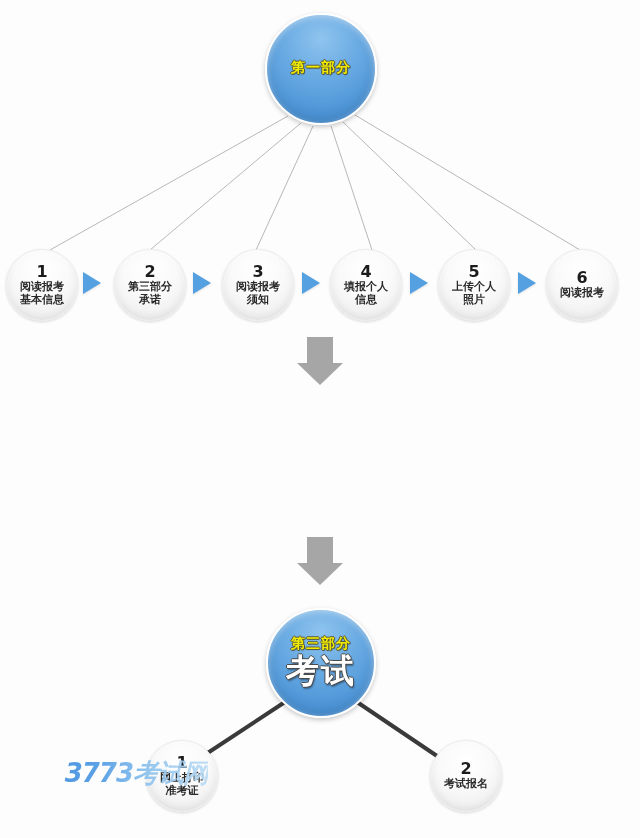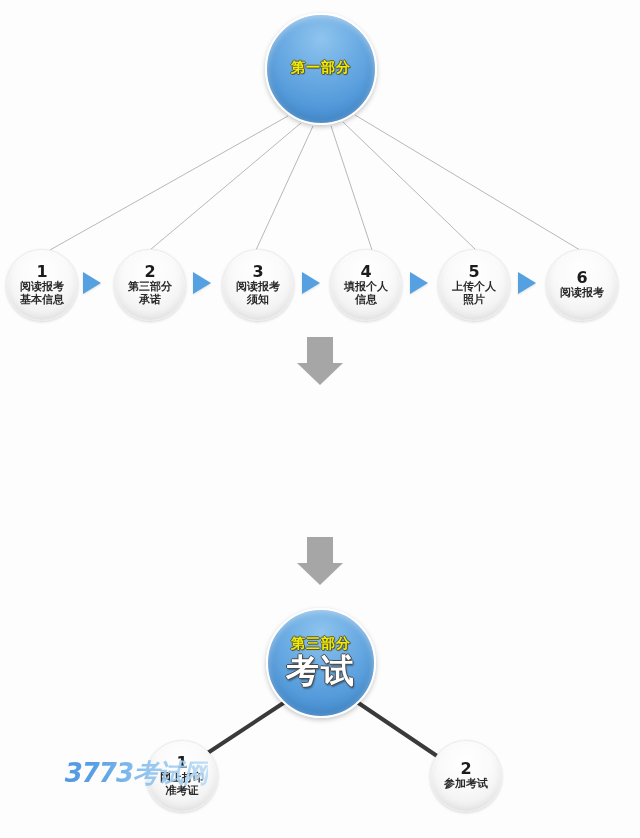--- a/index.html
+++ b/index.html
@@ -237,21 +237,21 @@
   </div>
 
   <div class="step" style="left:146px;top:740px">
     <div class="num">1</div>
     <div class="cap">网上打印</div>
     <div class="cap">准考证</div>
   </div>
 
   <div class="step" style="left:430px;top:740px">
     <div class="num">2</div>
-    <div class="cap">参加考试</div>
+    <div class="cap">考试报名</div>
     <div class="cap"></div>
   </div>
 
   <div id="watermark">
     <div class="wm-main">3773考试网</div>
 
   </div>
 
 </div>
 

